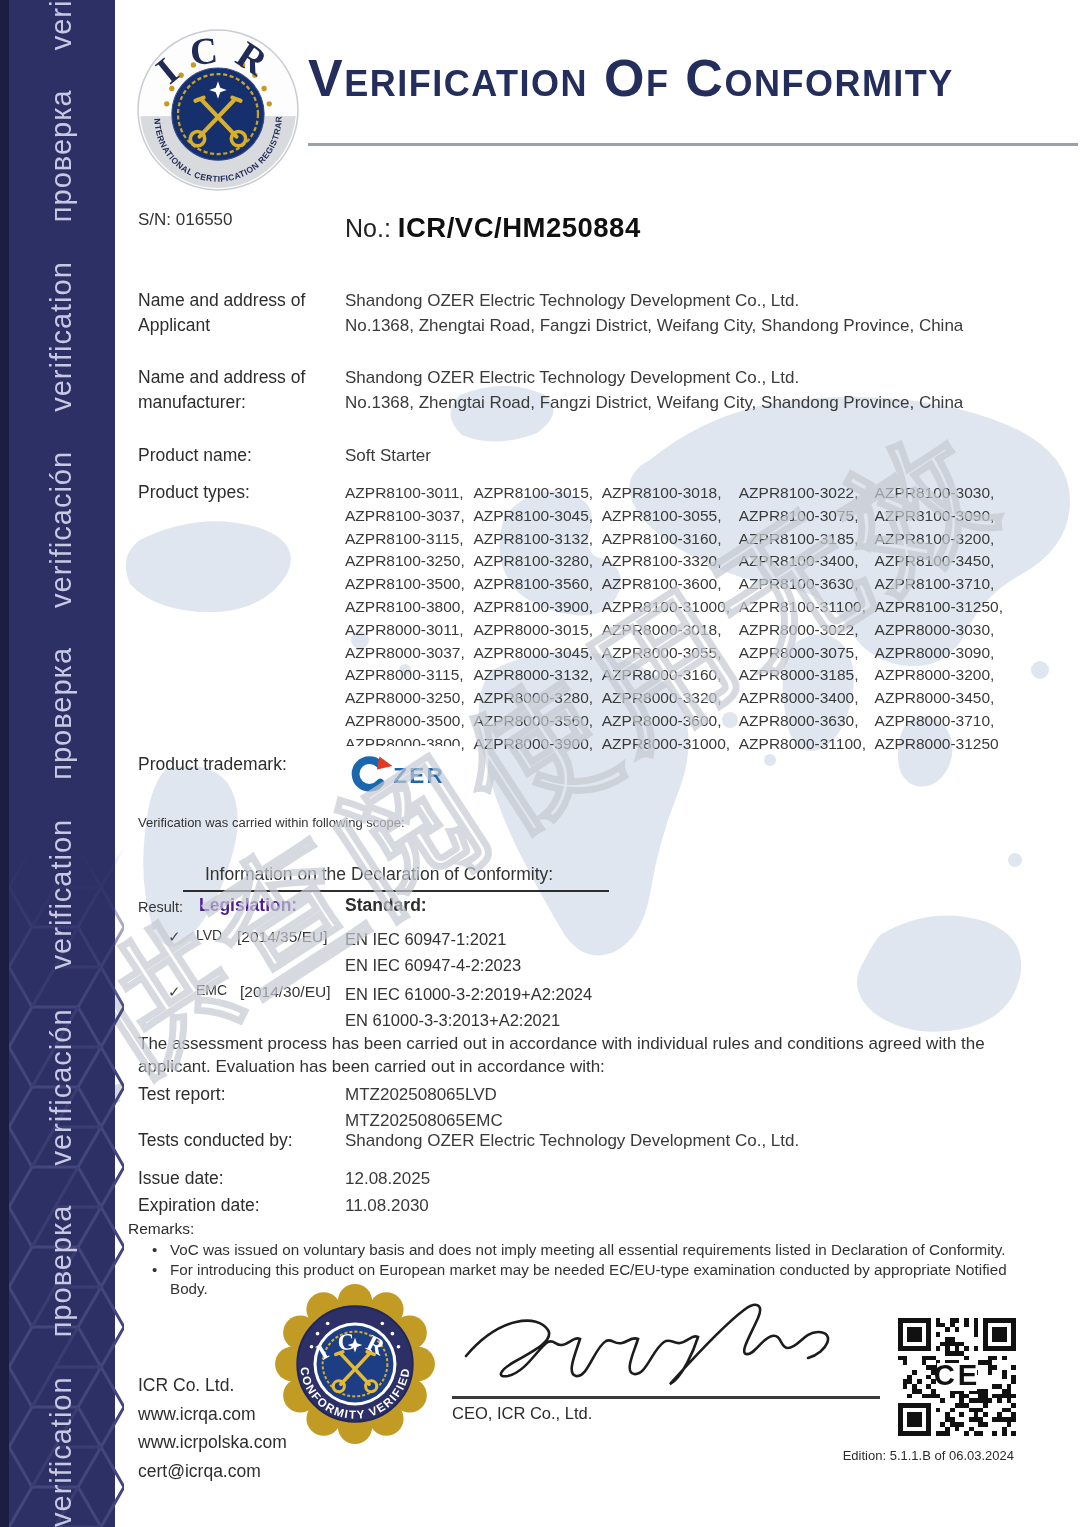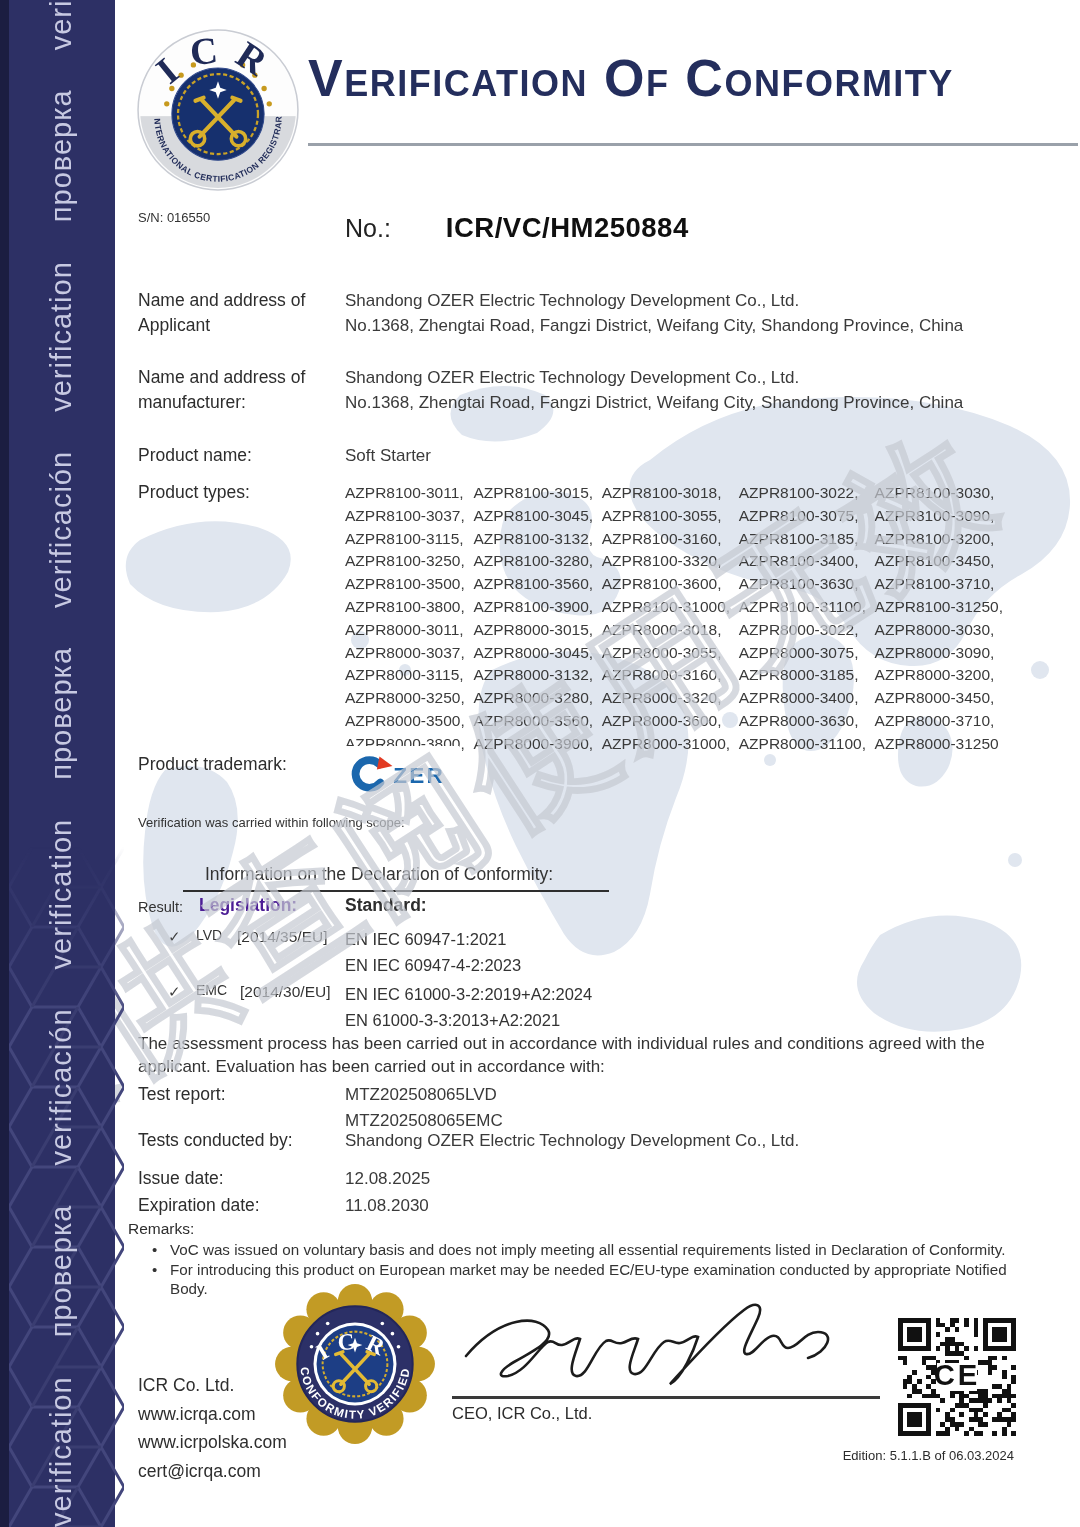--- a/index.html
+++ b/index.html
@@ -24,23 +24,23 @@
     transform:rotate(-33deg); transform-origin:0 100%;
     font-size:140px; font-weight:700; letter-spacing:10px; white-space:nowrap;
     color:transparent; -webkit-text-stroke:2.5px #c6cad2; opacity:.7; pointer-events:none; }
   
   .icr-logo{ position:absolute; left:136px; top:28px; z-index:2; }
   .title{ position:absolute; left:308px; top:48px; z-index:2;
     font-size:52px; font-weight:600; color:#242e5d; letter-spacing:1.5px;
     font-variant:small-caps; text-transform:capitalize; white-space:nowrap; }
   .title-line{ position:absolute; left:308px; top:143px; width:770px; height:3px;
     background:#9aa1aa; z-index:2; }
-  .sn{ position:absolute; left:138px; top:210px; font-size:13px; color:#333; z-index:2; }
+  .sn{ position:absolute; left:138px; top:210px; font-size:17px; color:#333; z-index:2; }
   .no-line{ position:absolute; left:345px; top:212px; z-index:2; font-size:25px; color:#222; }
-  .no-line b{ font-size:27.5px; color:#101010; letter-spacing:.5px;margin-left:48px; }
+  .no-line b{ font-size:27.5px; color:#101010; letter-spacing:.5px; }
   
   .lbl{ position:absolute; left:138px; width:205px; font-size:17.5px; font-weight:400;
     color:#2d2d2d; line-height:25px; z-index:2; }
   .val{ position:absolute; left:345px; width:660px; font-size:17px; color:#3a3a3a;
     line-height:25px; z-index:2; }
   .pt-grid{ position:absolute; left:345px; top:482px; width:658px; z-index:2;
     display:grid; grid-template-columns:repeat(5,auto); justify-content:space-between;
     font-size:15.5px; line-height:22.8px; color:#3a3a3a; }
   .tm-box{ position:absolute; left:345px; top:746px; width:114px; height:54px;
     background:#fff; z-index:3; display:flex; align-items:center; justify-content:center;text-align:center; }

